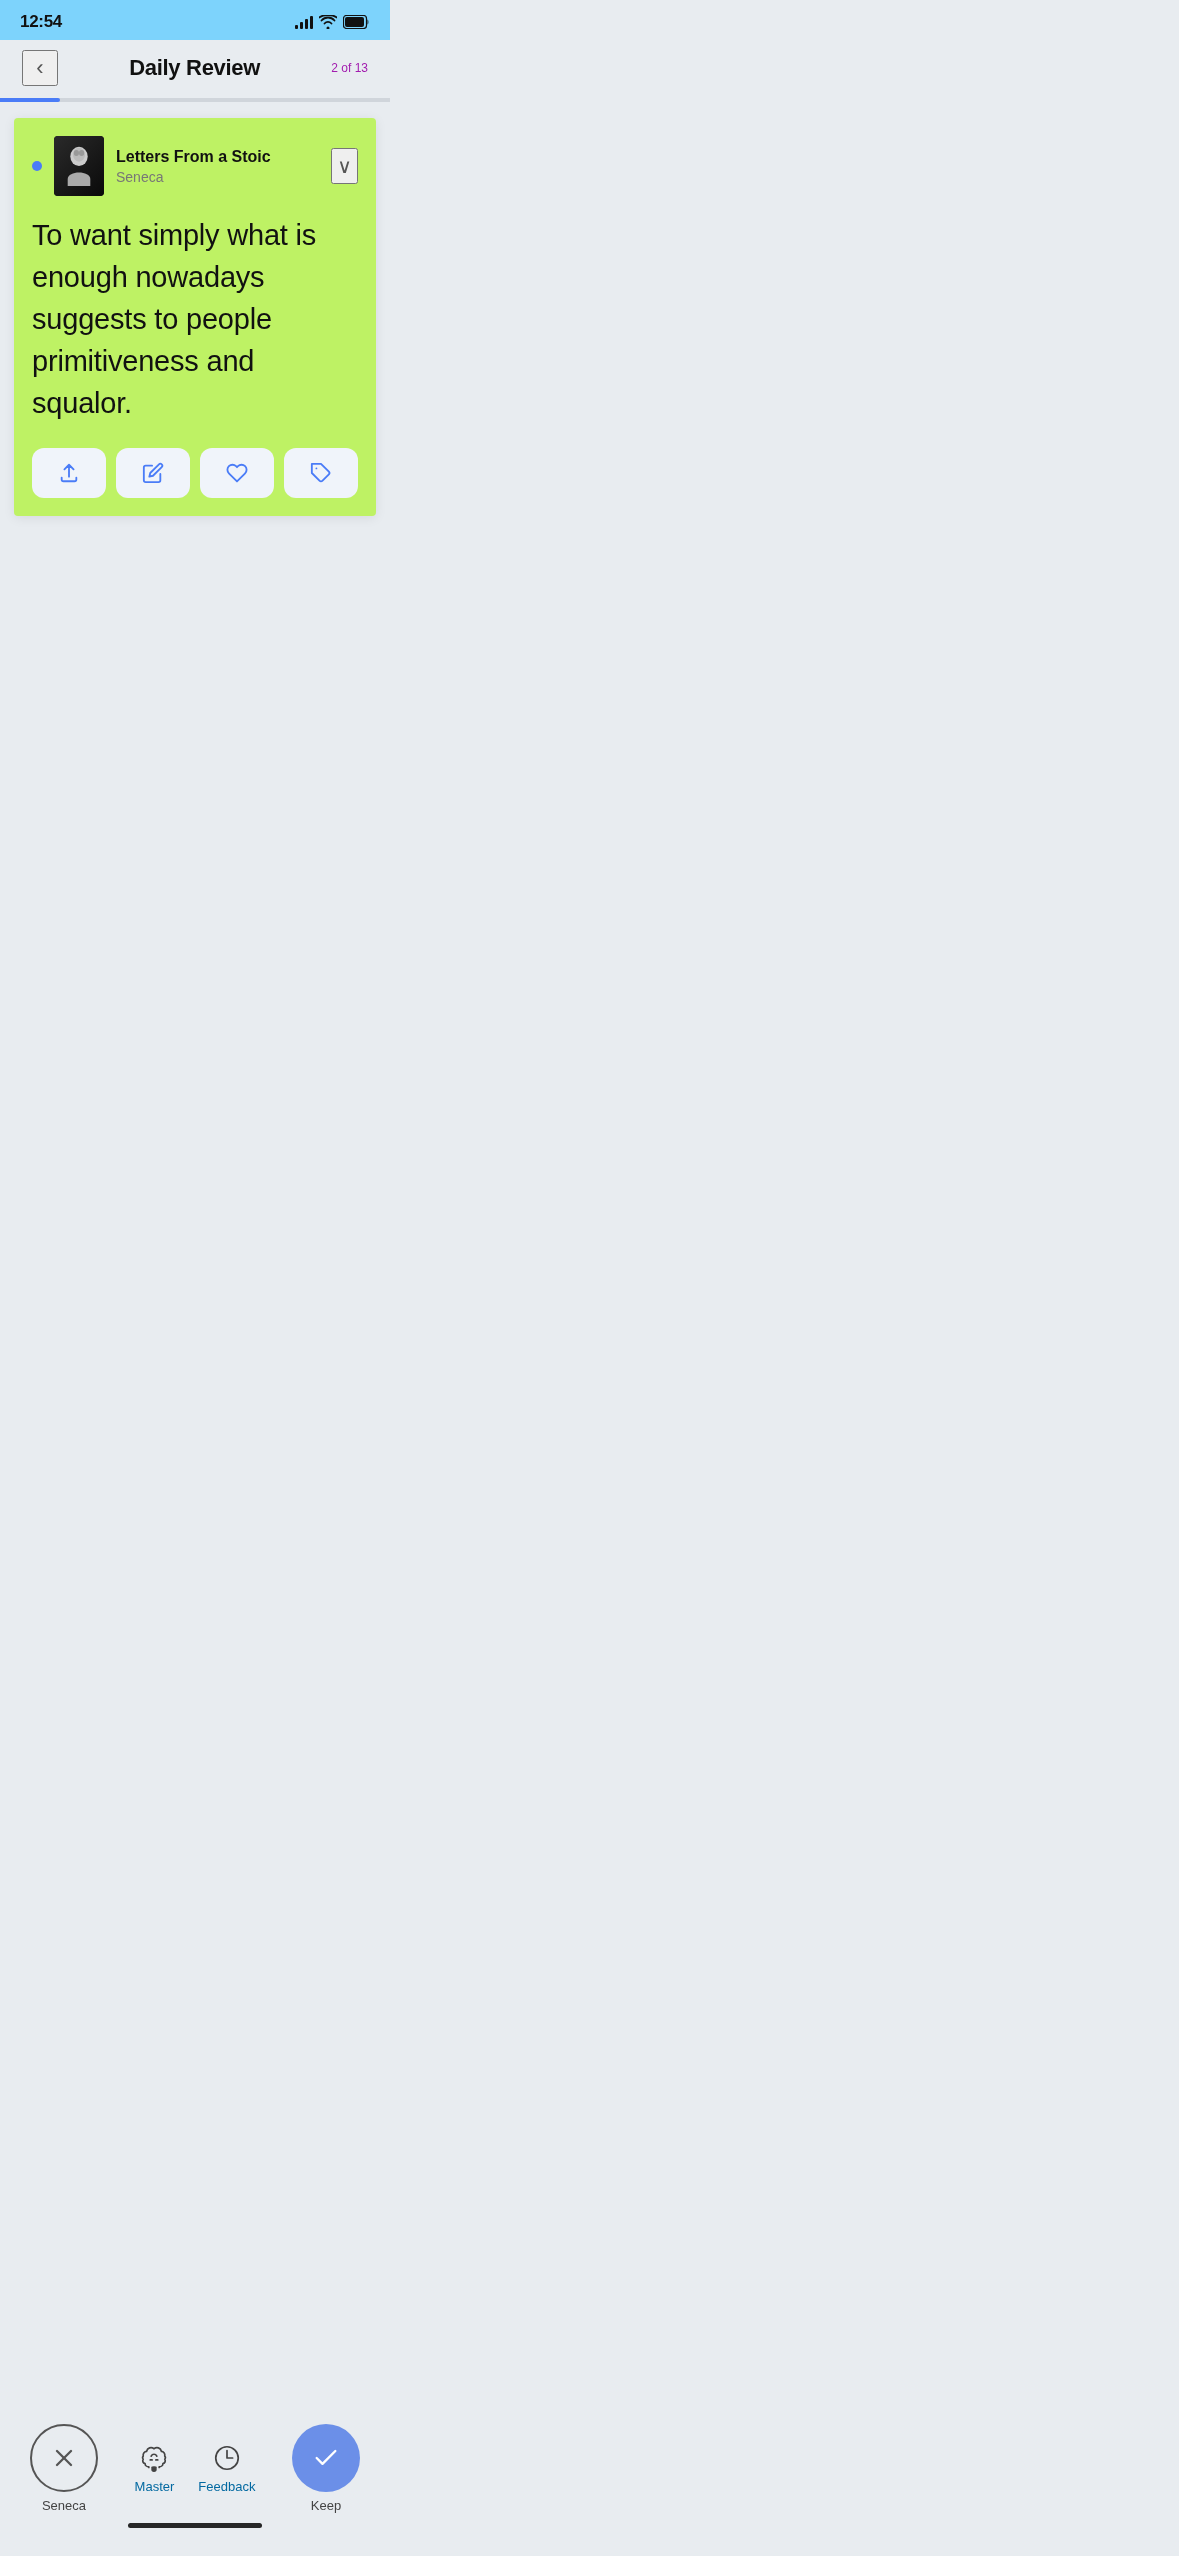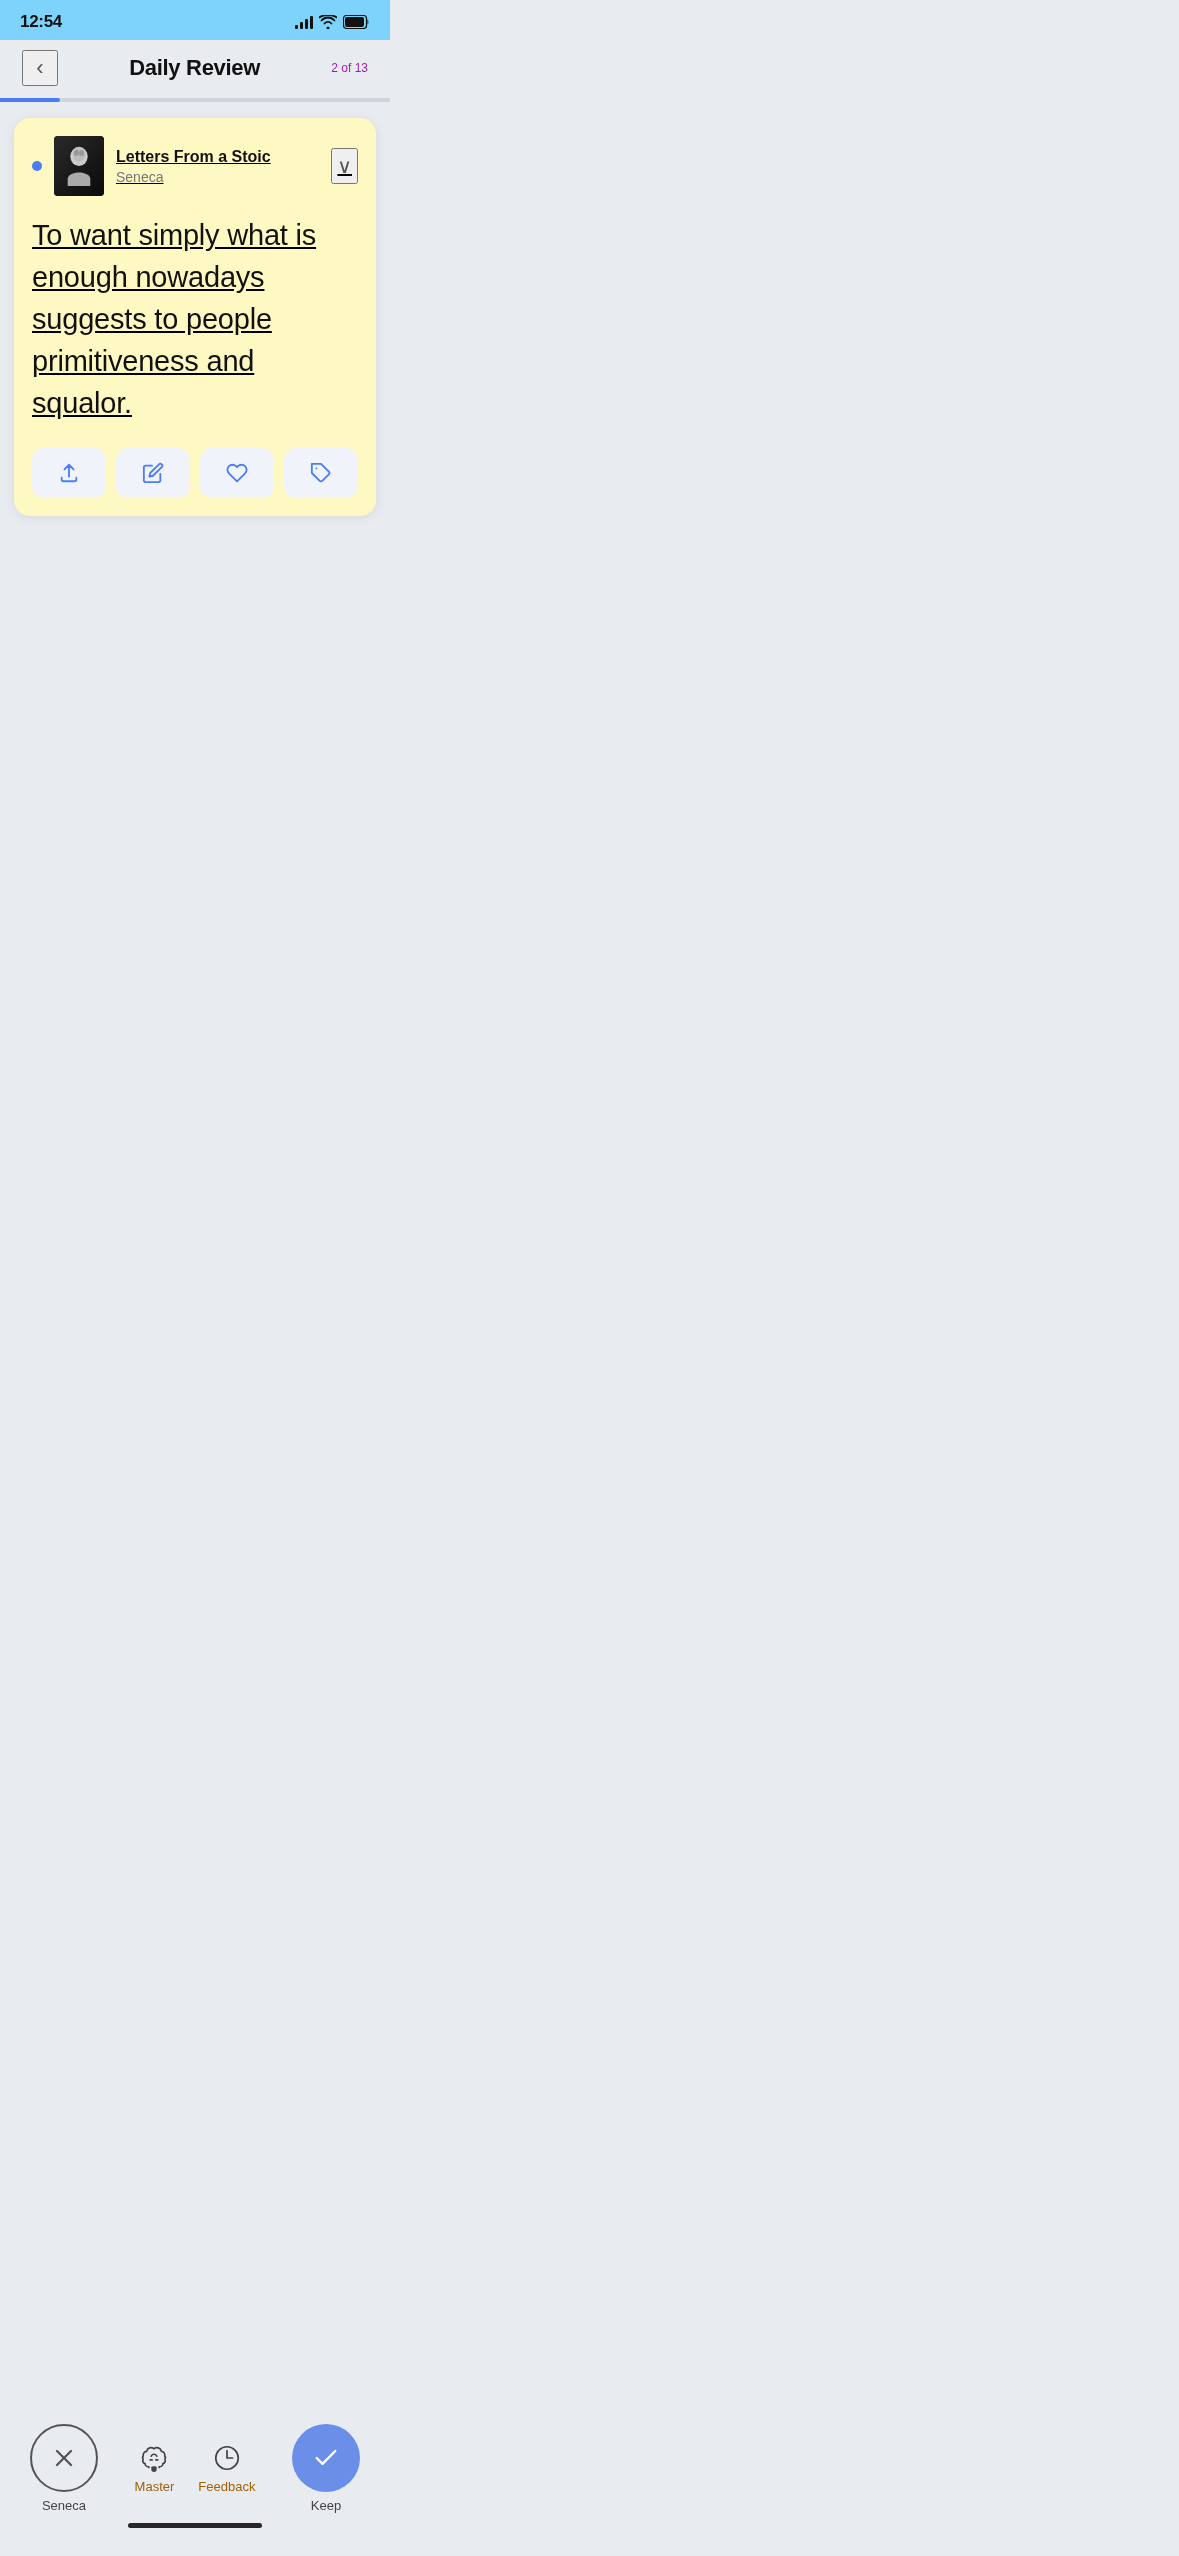--- a/index.html
+++ b/index.html
@@ -99,25 +99,24 @@
       background-color: #4a7cf7;
       border-radius: 0 2px 2px 0;
     }
 
     
     .card-container {
       padding: 16px 14px;
     }
 
     .card {
-      background: #fef9c3;
-      border-radius: 16px;
+      background: #bef264;
+      border-radius: 4px;
       box-shadow: 0 2px 12px rgba(0,0,0,0.08);
       padding: 18px 18px 18px 18px;
-      text-decoration: underline;
     }
 
     
     .card-header {
       display: flex;
       align-items: center;
       justify-content: space-between;
       margin-bottom: 18px;
     }
 
@@ -308,21 +307,21 @@
       height: 30px;
       stroke: #444;
       fill: none;
       stroke-width: 1.8;
       stroke-linecap: round;
       stroke-linejoin: round;
     }
 
     .bottom-icon-label {
       font-size: 13px;
-      color: #a16207;
+      color: #0369a1;
     }
 
     
     .home-indicator {
       width: 134px;
       height: 5px;
       background: #111;
       border-radius: 3px;
       margin: 0 auto;
       opacity: 0.9;

